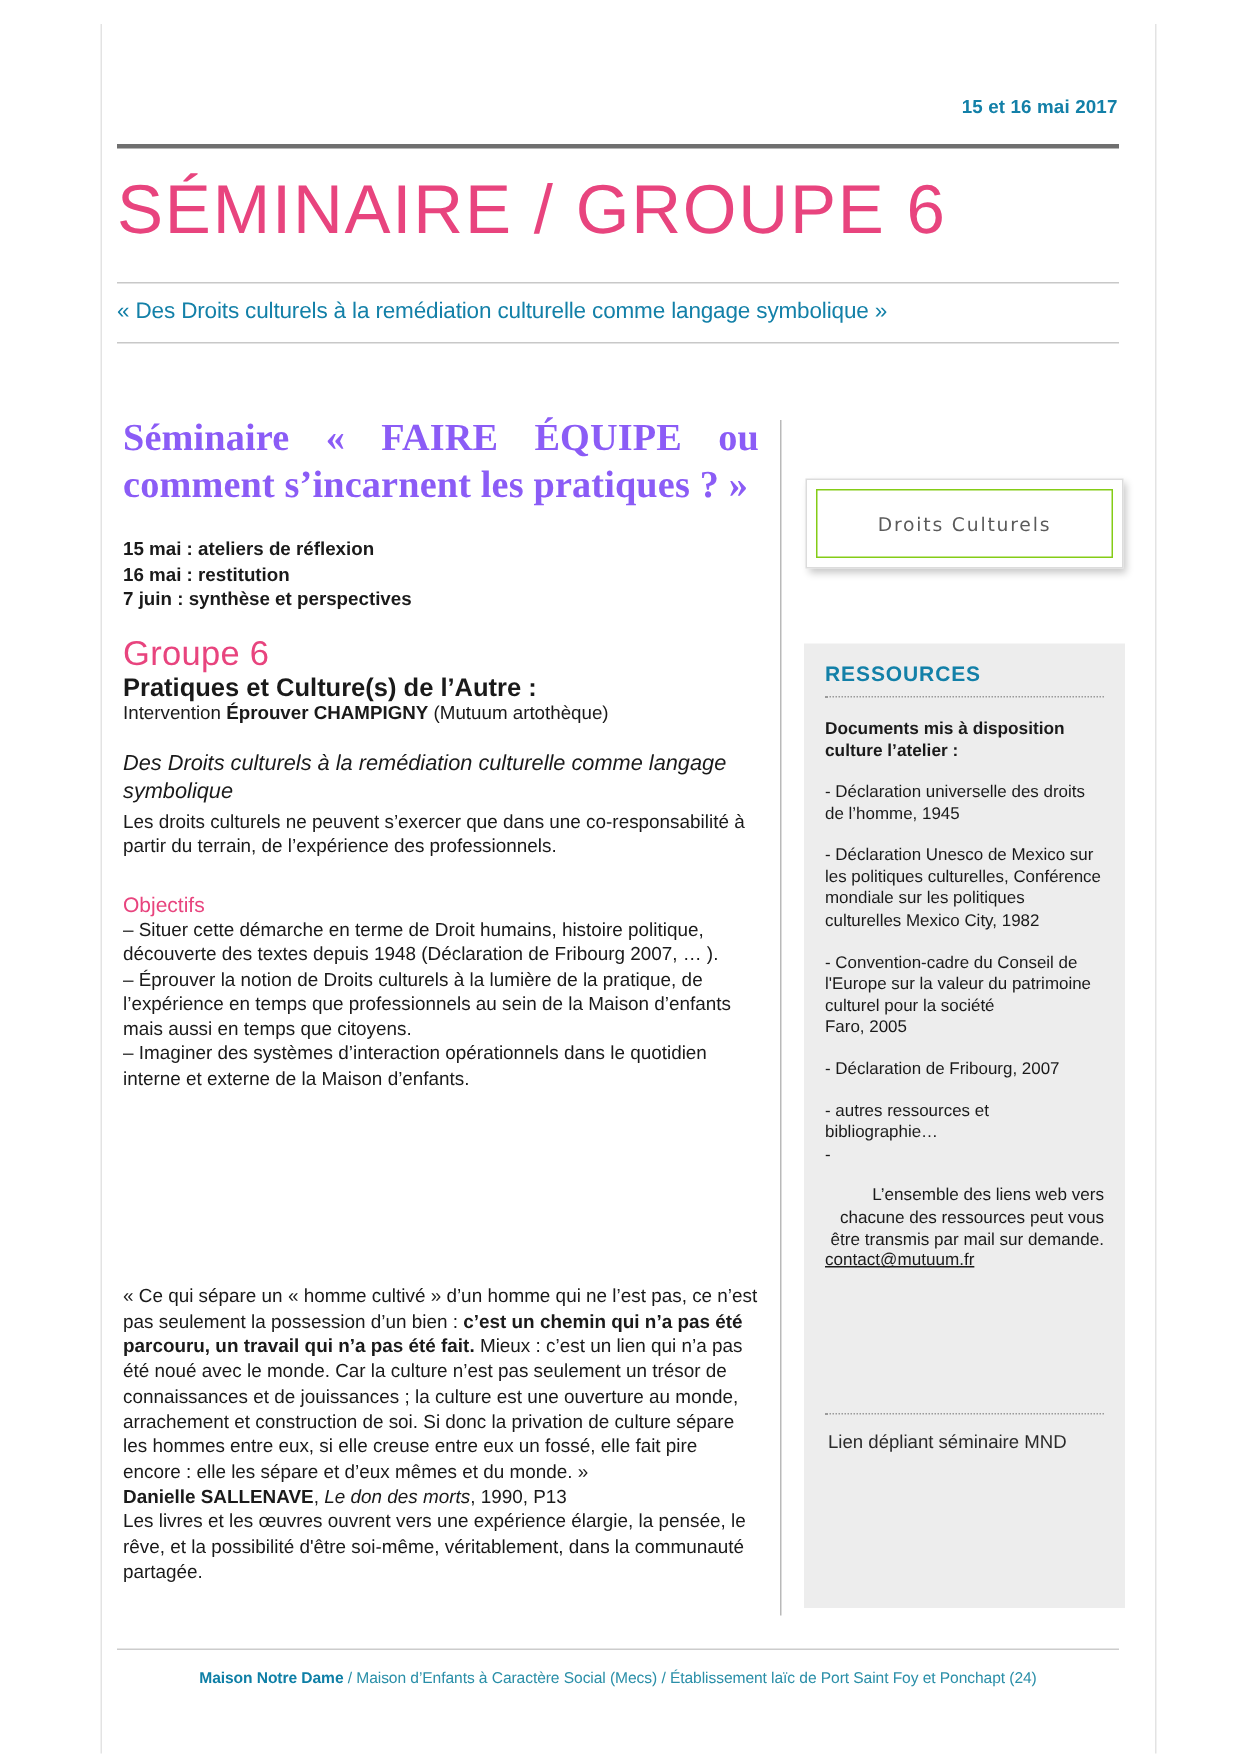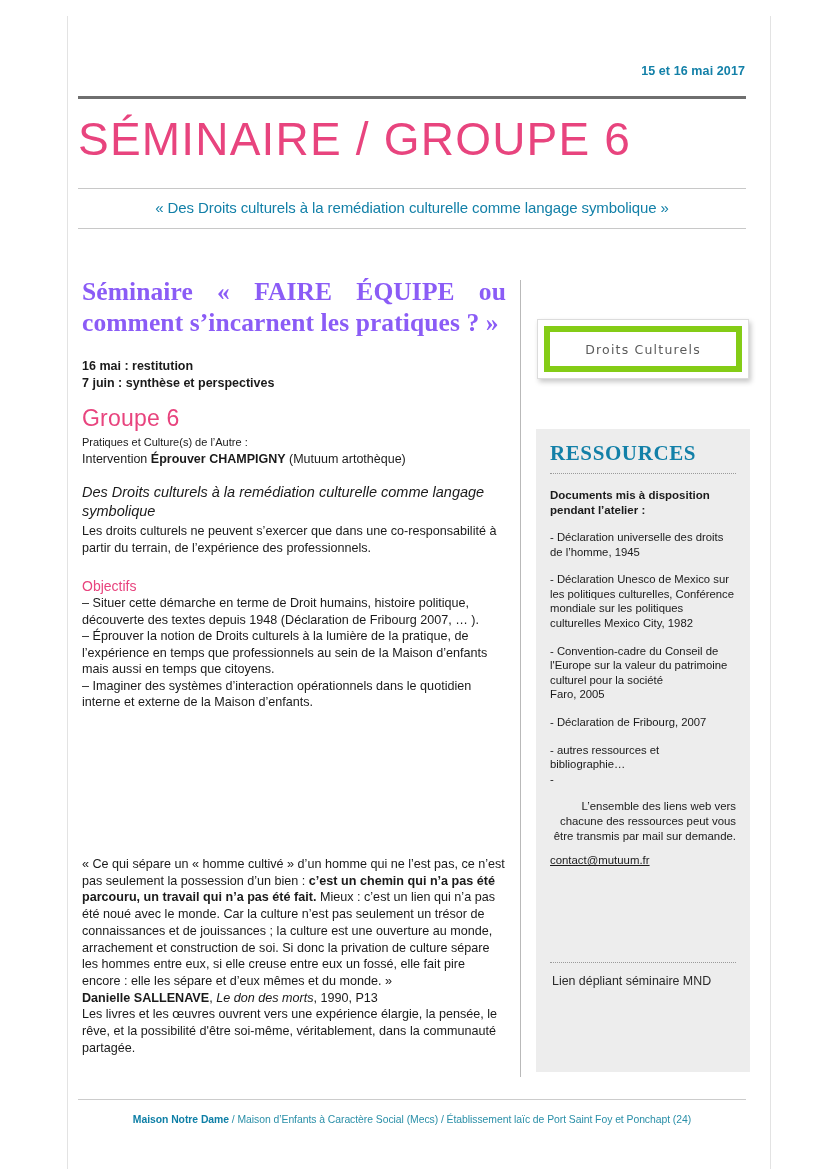--- a/index.html
+++ b/index.html
@@ -67,21 +67,20 @@
   .rule-light-1 {
     position: absolute;
     left: 78px; top: 172px;
     width: 668px; height: 1px;
     background: #c8c8c8;
   }
   .subtitle {
     position: absolute;
     left: 78px; top: 183px;
     width: 668px;
-    text-align: center;
     font-size: 15px;
     color: #1380a8;
     font-weight: 400;
     letter-spacing: -0.1px;
   }
   .rule-light-2 {
     position: absolute;
     left: 78px; top: 212px;
     width: 668px; height: 1px;
     background: #c8c8c8;
@@ -119,22 +118,22 @@
     margin: 0 0 14px 0;
   }
   .groupe-head {
     font-size: 23px;
     font-weight: 400;
     color: #e8447e;
     margin: 0 0 2px 0;
     letter-spacing: 0.2px;
   }
   .sub-bold {
-    font-size: 11px;
-    font-weight: normal;
+    font-size: 17px;
+    font-weight: bold;
     color: #1a1a1a;
     line-height: 16.5px;
     margin: 0;
   }
   .interv {
     font-size: 12.5px;
     color: #1a1a1a;
     line-height: 16.5px;
     margin: 0 0 16px 0;
   }
@@ -178,21 +177,21 @@
     width: 212px; height: 60px;
     background: #ffffff;
     border: 1px solid #dcdcdc;
     box-shadow: 2px 3px 5px rgba(0,0,0,0.22);
     box-sizing: border-box;
   }
   .logo-box-inner {
     position: absolute;
     left: 6px; top: 6px;
     right: 6px; bottom: 6px;
-    border: 6px solid #84cc16;
+    border: 1px solid #84cc16;
     display: flex;
     align-items: center;
     justify-content: center;
   }
   .logo-text {
     font-family: "DejaVu Sans", sans-serif;
     font-size: 12.5px;
     color: #5b5b5b;
     letter-spacing: 1.2px;
     font-weight: 400;
@@ -201,23 +200,23 @@
   .sidebar {
     position: absolute;
     left: 536px; top: 413px;
     width: 214px;
     height: 643px;
     background: #ededed;
     box-sizing: border-box;
     padding: 12px 14px 0 14px;
   }
   .ressources-head {
-    font-family: Liberation Serif, serif;
-    font-weight: bold;
-    font-size: 21px;
+    font-family: Liberation Sans, sans-serif;
+    font-weight: bold;
+    font-size: 14px;
     color: #1380a8;
     letter-spacing: 0.6px;
     margin: 0 0 7px 0;
   }
   .dotted-sep {
     height: 0;
     border-top: 1px dotted #9a9a9a;
     margin: 0 0 14px 0;
   }
   .res-intro {
@@ -240,21 +239,21 @@
     line-height: 14.6px;
     margin: 6px 0 0 0;
     white-space: pre-line;
     text-align: right;
   }
   .res-mail {
     font-size: 11.4px;
     color: #1a1a1a;
     text-decoration: underline;
     display: block;
-    margin-top: 11px;
+    margin-top: 0px;
   }
   .dotted-sep-2 {
     height: 0;
     border-top: 1px dotted #9a9a9a;
     margin: 96px 0 10px 0;
   }
   .lien-label {
     font-size: 12.4px;
     color: #2a2a2a;
     line-height: 16px;
@@ -304,20 +303,21 @@
   <div class="rule-light-1"></div>
   <div class="subtitle">« Des Droits culturels à la remédiation culturelle comme langage symbolique »</div>
   <div class="rule-light-2"></div>
 
   <div class="col-divider"></div>
 
   <div class="left-col">
     <h1 class="seminar-title">Séminaire «   FAIRE ÉQUIPE   ou   comment s’incarnent les pratiques ?   »</h1>
 
     <div class="dates">
+      <div>15 mai : ateliers de réflexion</div>
       <div>16 mai : restitution</div>
       <div>7 juin : synthèse et perspectives</div>
     </div>
 
     <h2 class="groupe-head">Groupe 6</h2>
     <p class="sub-bold">Pratiques et Culture(s) de l’Autre :</p>
     <p class="interv"><span>Intervention </span><b>Éprouver CHAMPIGNY</b><span> (Mutuum artothèque)</span></p>
 
     <p class="theme-italic">Des Droits culturels à la remédiation culturelle comme langage symbolique</p>
     <p class="body-p">Les droits culturels ne peuvent s’exercer que dans une co-responsabilité à partir du terrain, de l’expérience des professionnels.</p>
@@ -337,21 +337,21 @@
   <div class="logo-box">
     <div class="logo-box-inner">
       <span class="logo-text">Droits Culturels</span>
     </div>
   </div>
 
   <aside class="sidebar">
     <h2 class="ressources-head">RESSOURCES</h2>
     <div class="dotted-sep"></div>
 
-    <p class="res-intro">Documents mis à disposition pendant l’atelier :</p>
+    <p class="res-intro">Documents mis à disposition culture l’atelier :</p>
 
     <p class="res-item">- Déclaration universelle des droits de l’homme, 1945</p>
     <p class="res-item">- Déclaration Unesco de Mexico sur les politiques culturelles, Conférence mondiale sur les politiques culturelles Mexico City, 1982</p>
     <p class="res-item">- Convention-cadre du Conseil de l'Europe sur la valeur du patrimoine culturel pour la société
 Faro, 2005</p>
     <p class="res-item">- Déclaration de Fribourg, 2007</p>
     <p class="res-item">-  autres ressources et
    bibliographie…
 -</p>
 

